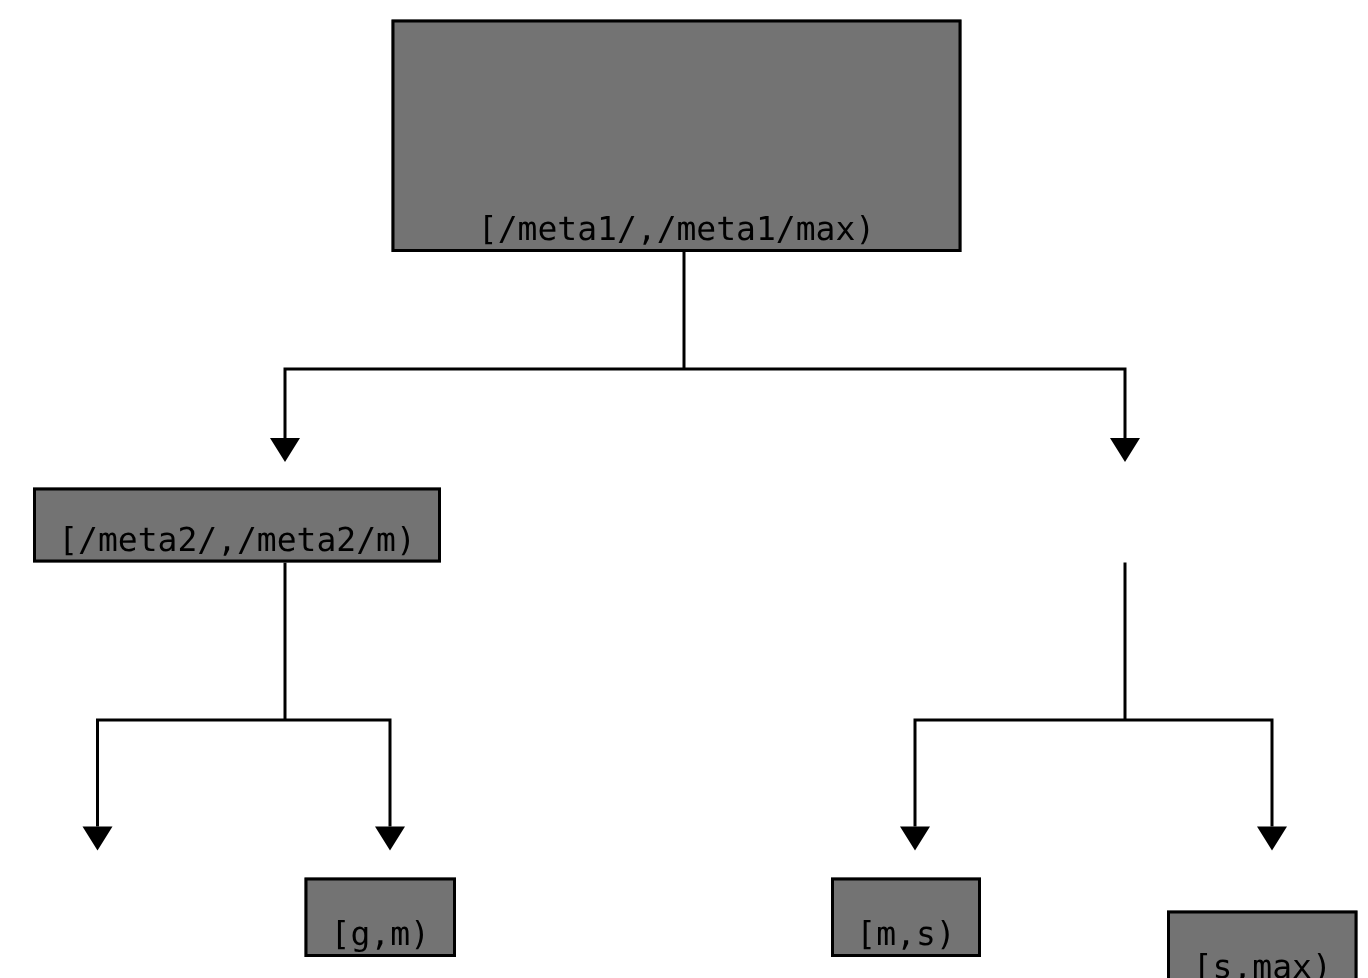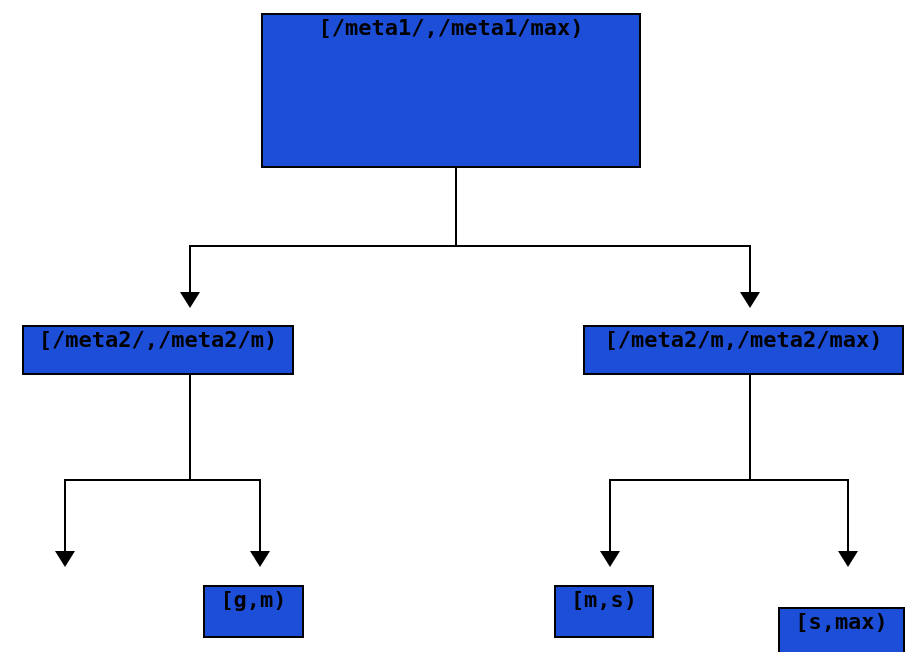--- a/index.html
+++ b/index.html
@@ -19,28 +19,27 @@
     position: absolute;
     left: 0;
     top: 0;
     width: 912px;
     height: 652px;
   }
   .node {
     position: absolute;
     box-sizing: border-box;
     border: 2px solid #000000;
-    background: #1d4ed8;
+    background: #737373;
     display: flex;
-    align-items: flex-start;
+    align-items: flex-end;
     justify-content: center;
     font-size: 22px;
     color: #000000;
     white-space: nowrap;
-    font-weight: bold;
   }
   .node-root   { left: 261px; top: 13px;  width: 380px; height: 155px; }
   .node-l2a    { left: 22px;  top: 325px; width: 272px; height: 50px;  }
   .node-l2b    { left: 583px; top: 325px; width: 321px; height: 50px;  }
   .node-leaf1  { left: 8px;   top: 585px; width: 100px; height: 53px;  }
   .node-leaf2  { left: 203px; top: 585px; width: 101px; height: 53px;  }
   .node-leaf3  { left: 554px; top: 585px; width: 100px; height: 53px;  }
   .node-leaf4  { left: 778px; top: 585px; width: 127px; height: 53px; margin-top: 22px;  }
 </style>
 </head>
@@ -68,23 +67,20 @@
   </svg>
 
   <div class="node node-root">
     <span>[/meta1/,/meta1/max)</span>
   </div>
 
   <div class="node node-l2a">
     <span>[/meta2/,/meta2/m)</span>
   </div>
 
-  <div class="node node-l2b">
-    <span>[/meta2/m,/meta2/max)</span>
-  </div>
 
 
   <div class="node node-leaf3">
     <span>[m,s)</span>
   </div>
 
   <div class="node node-leaf2">
     <span>[g,m)</span>
   </div>
 

